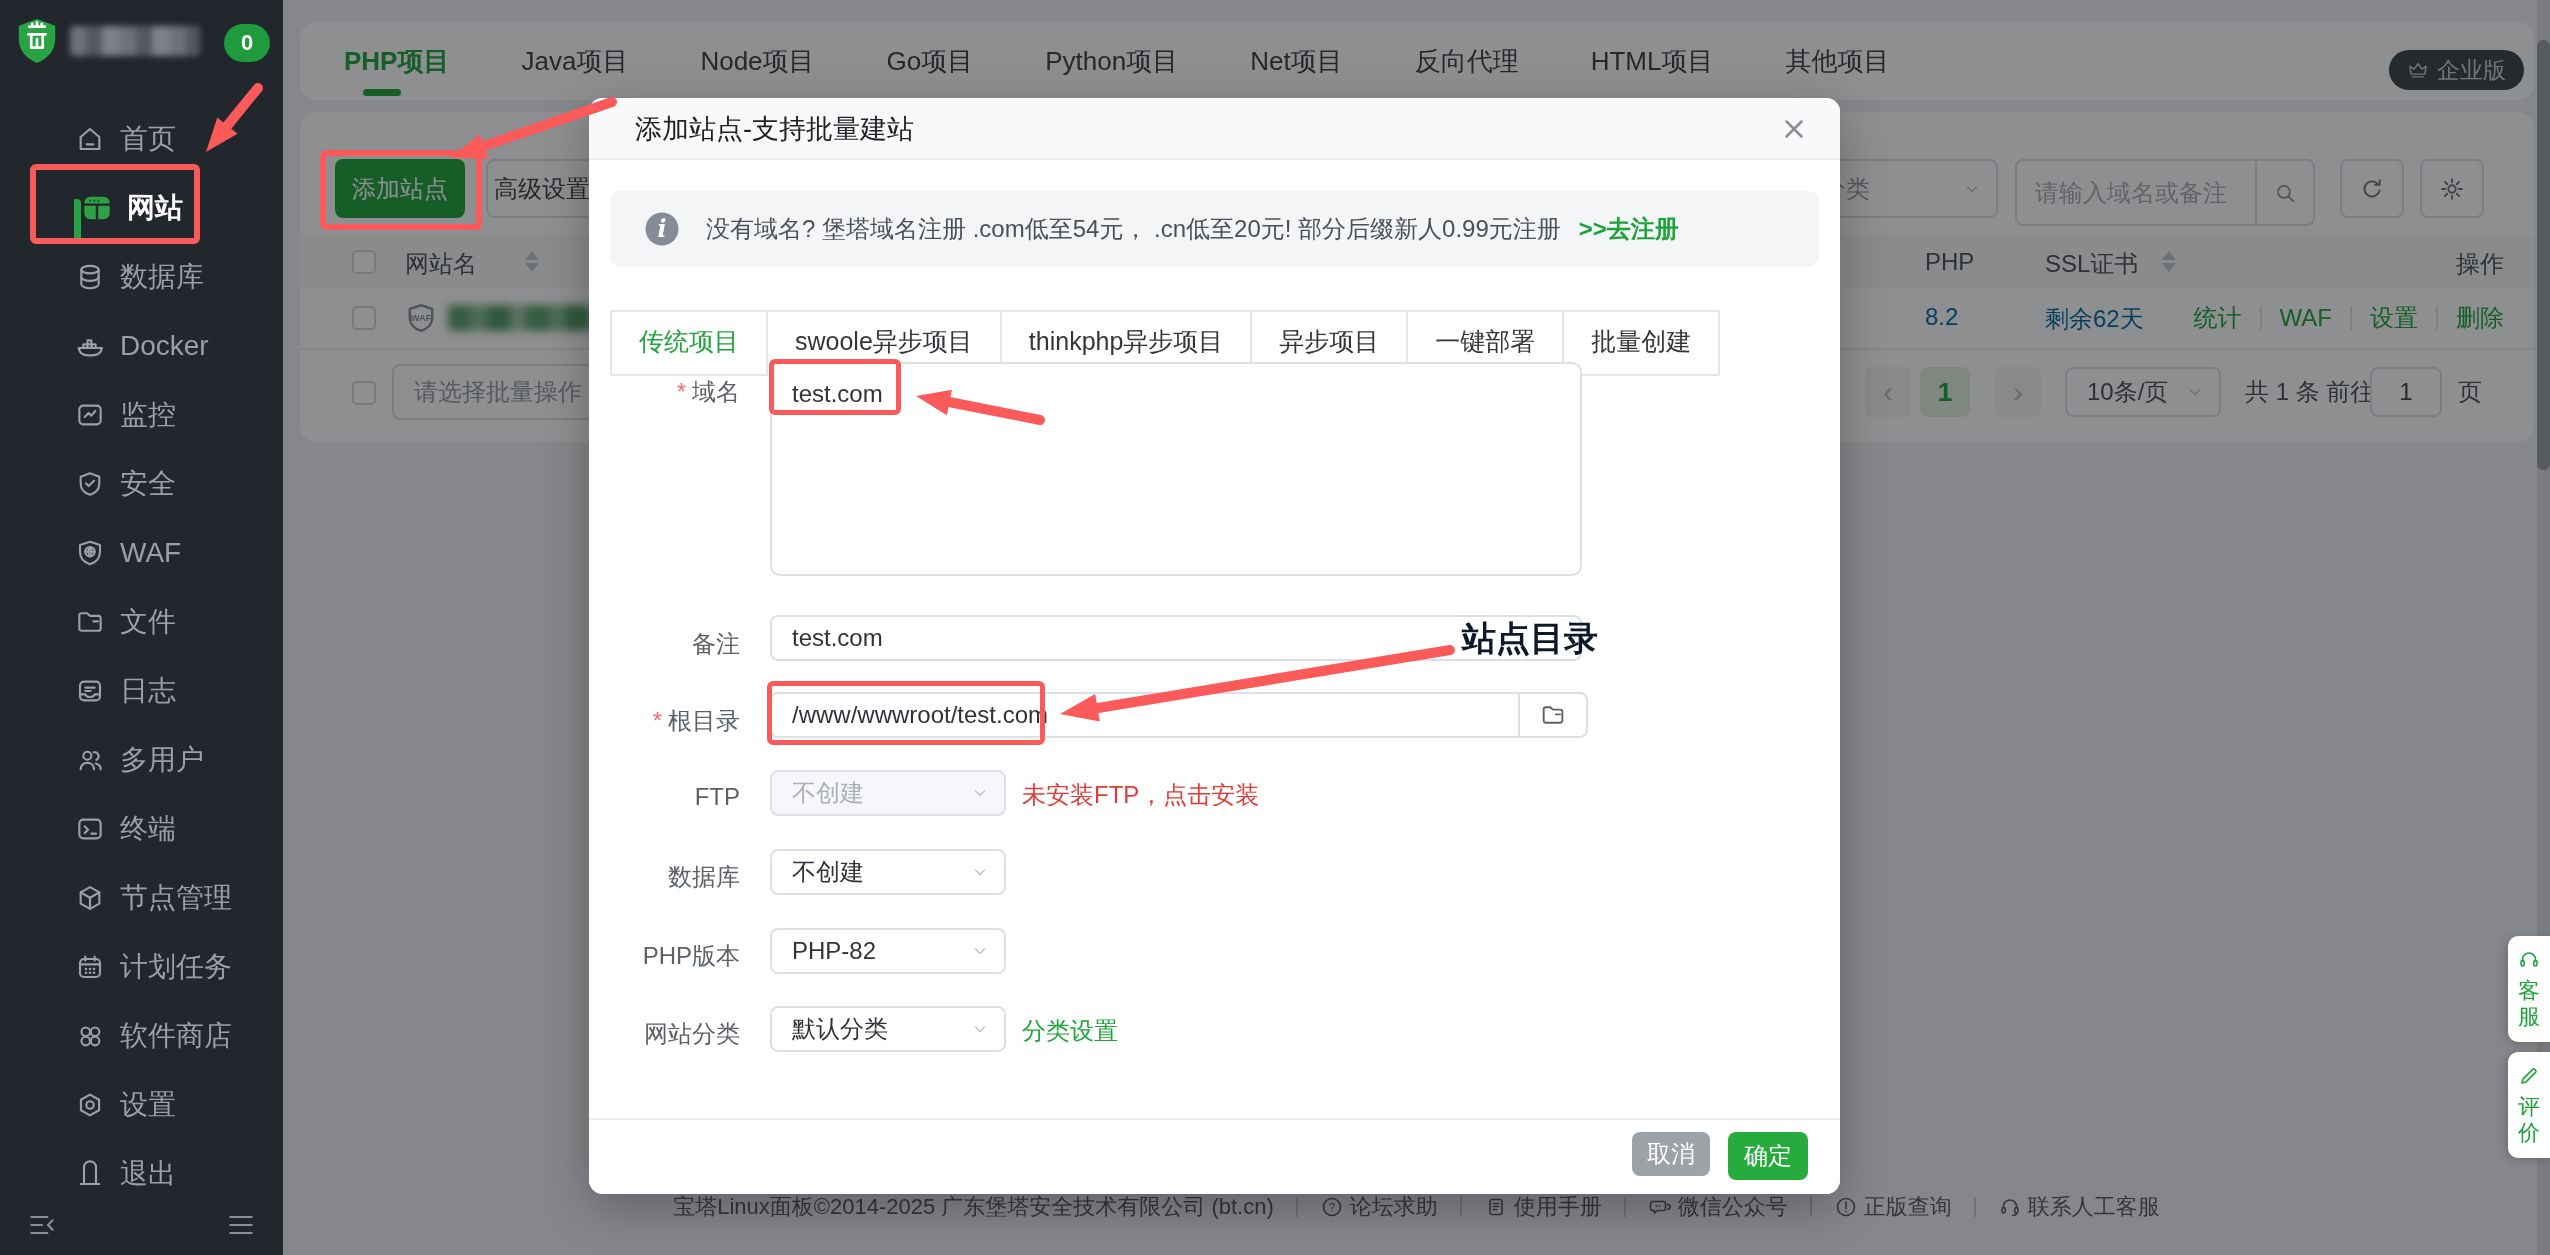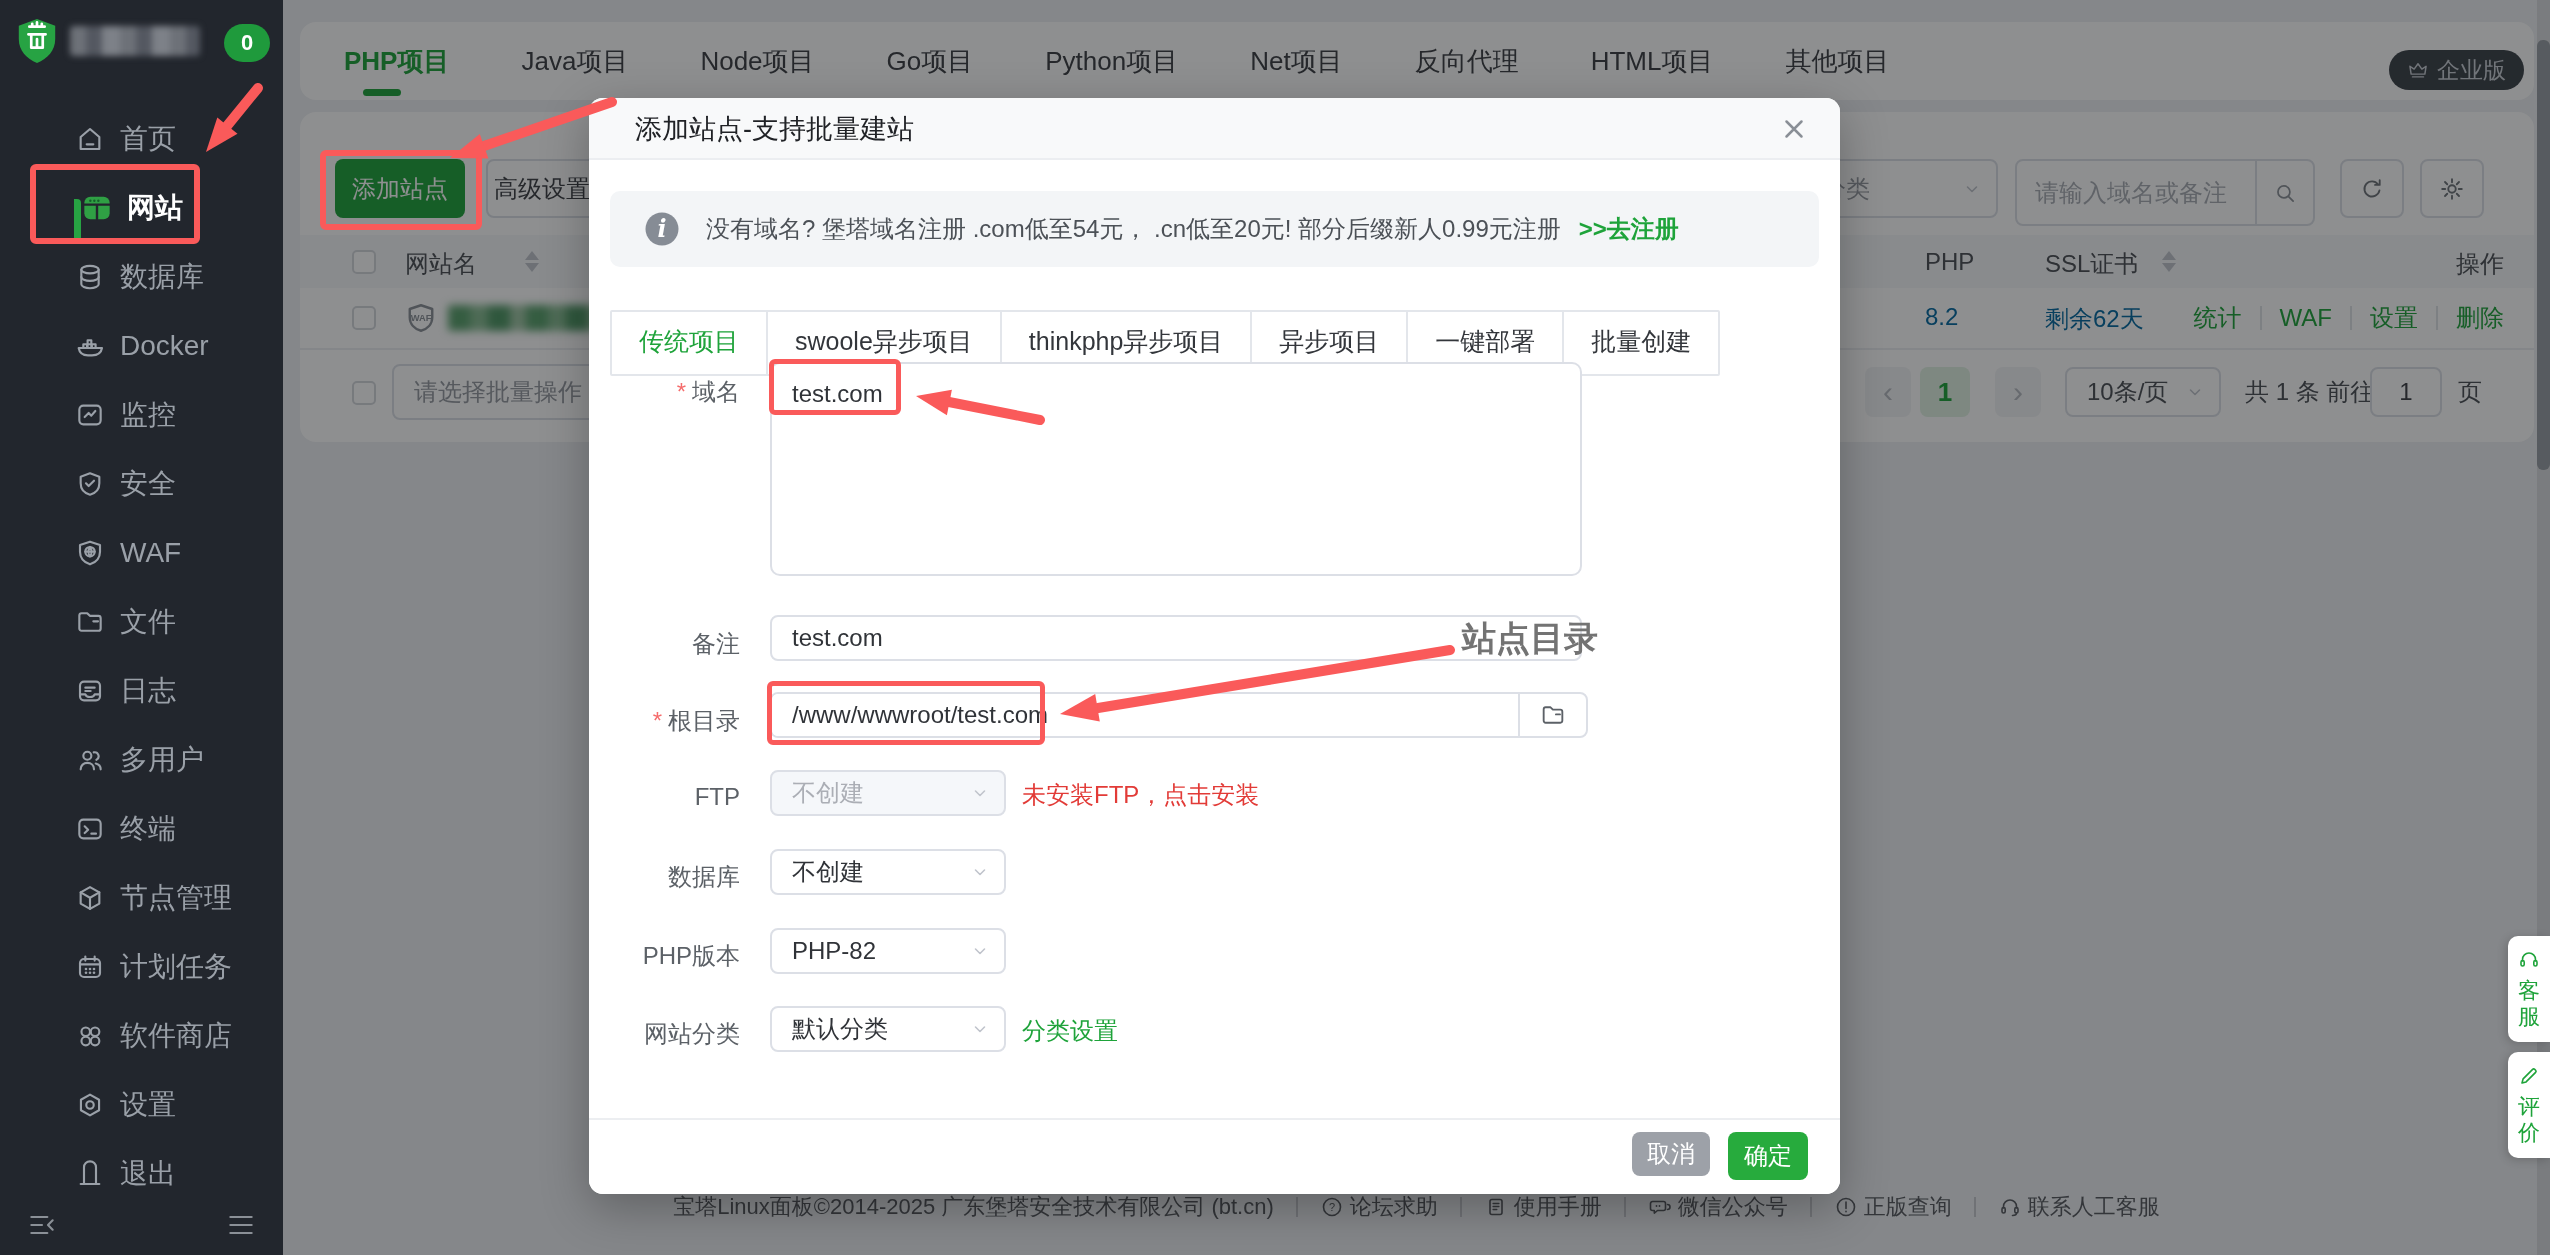--- a/index.html
+++ b/index.html
@@ -132,21 +132,21 @@
   .floatw{position:absolute;right:0;width:42px;background:#fff;border-radius:10px 0 0 10px;z-index:60;
     box-shadow:-2px 2px 10px rgba(0,0,0,.18);display:flex;flex-direction:column;align-items:center;padding:12px 0;color:#1ea33a;cursor:pointer;}
   .floatw .ic{width:24px;height:24px;margin-bottom:6px;}
   .floatw .vtxt{width:24px;font-size:22px;line-height:26px;word-break:break-all;text-align:center;}
   .fw-service{top:936px;}
   .fw-feedback{top:1052px;}
 
   
   .ann-rect{position:absolute;border:6px solid #fa5a5a;border-radius:6px;z-index:100;pointer-events:none;box-sizing:border-box;}
   .ann-rect.thin{border-width:5px;}
-  .ann-text{position:absolute;left:1462px;top:616px;font-size:34px;font-weight:bold;color:#737373;z-index:100;pointer-events:none;}
+  .ann-text{position:absolute;left:1462px;top:616px;font-size:34px;font-weight:bold;color:#0f172a;z-index:100;pointer-events:none;}
   .ann-svg{position:absolute;inset:0;z-index:100;pointer-events:none;}
 </style>
 </head>
 <body>
 
 <svg width="0" height="0" style="position:absolute">
   <defs>
     <symbol id="i-home" viewBox="0 0 24 24">
         <path d="M5 10.5 12 4.5 19 10.5 V19.5 H5 Z"></path>
         <path d="M9.5 16 h5"></path>

